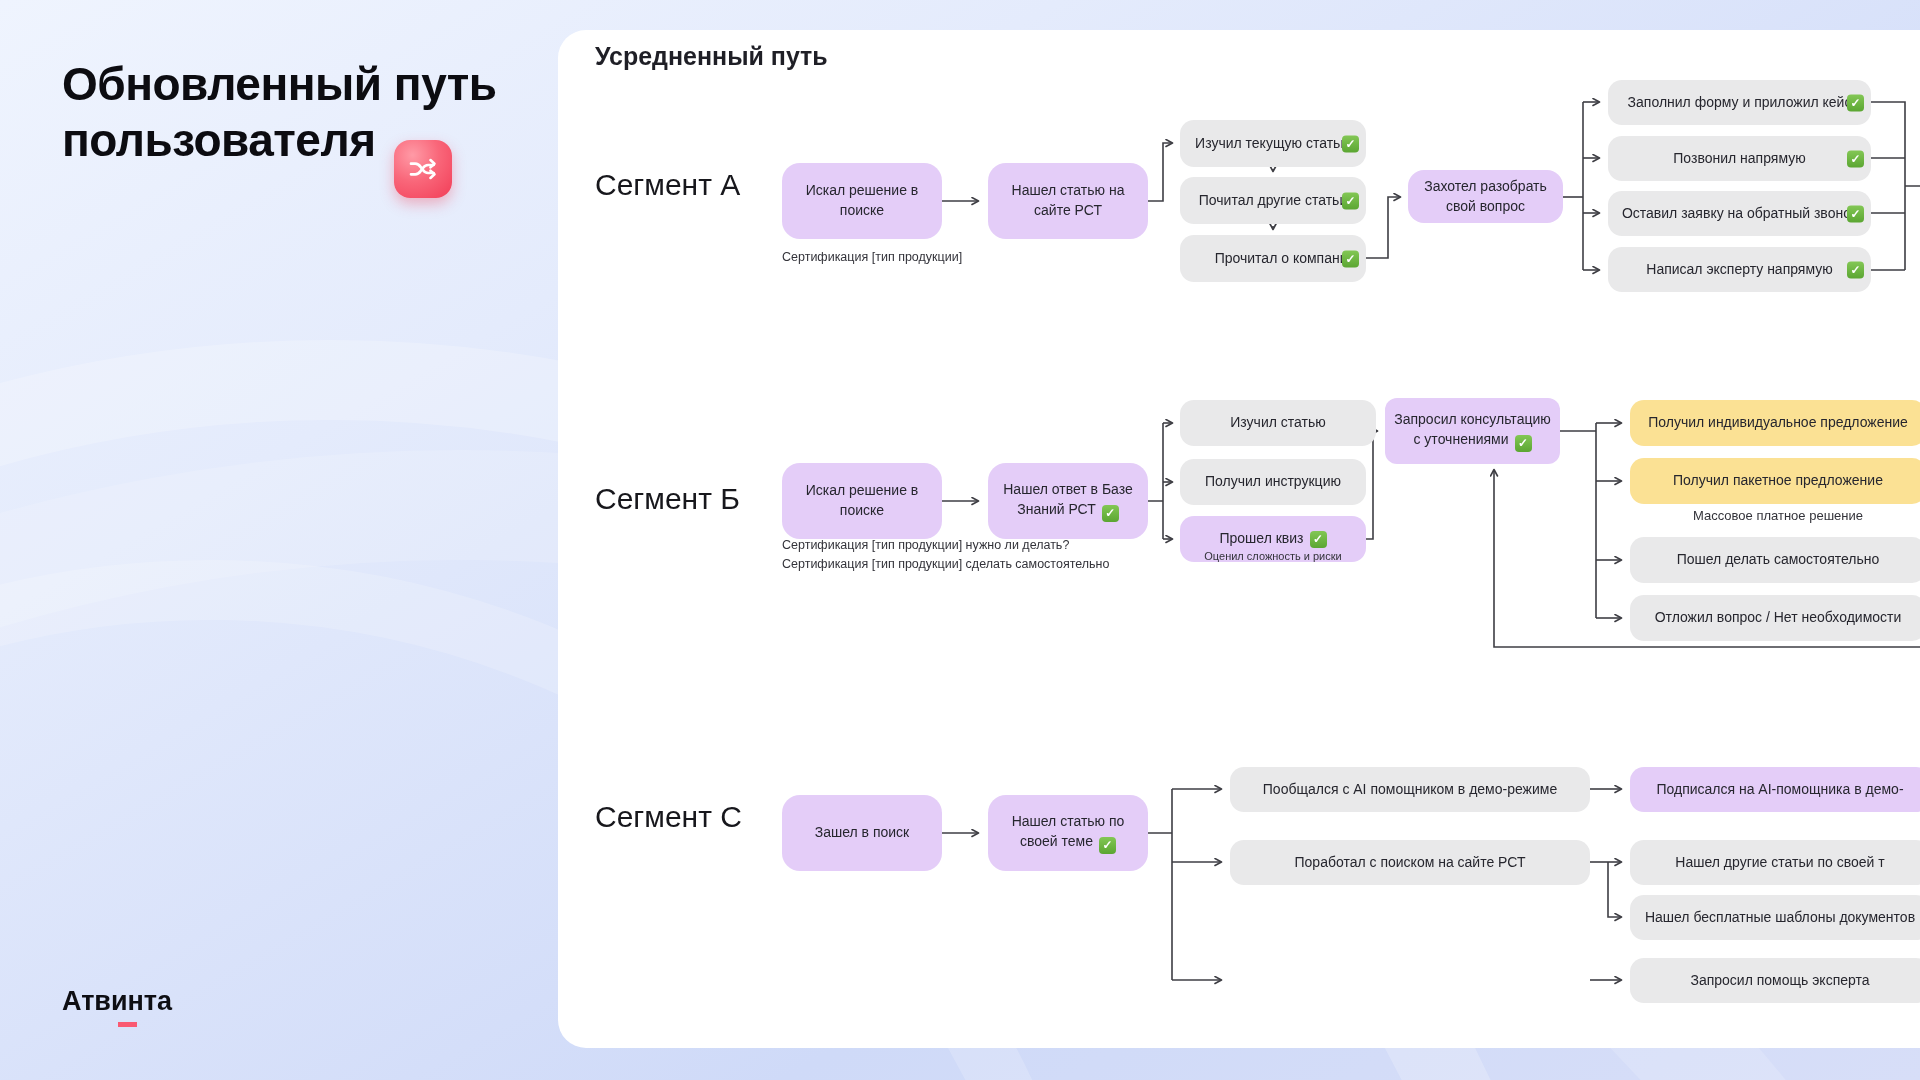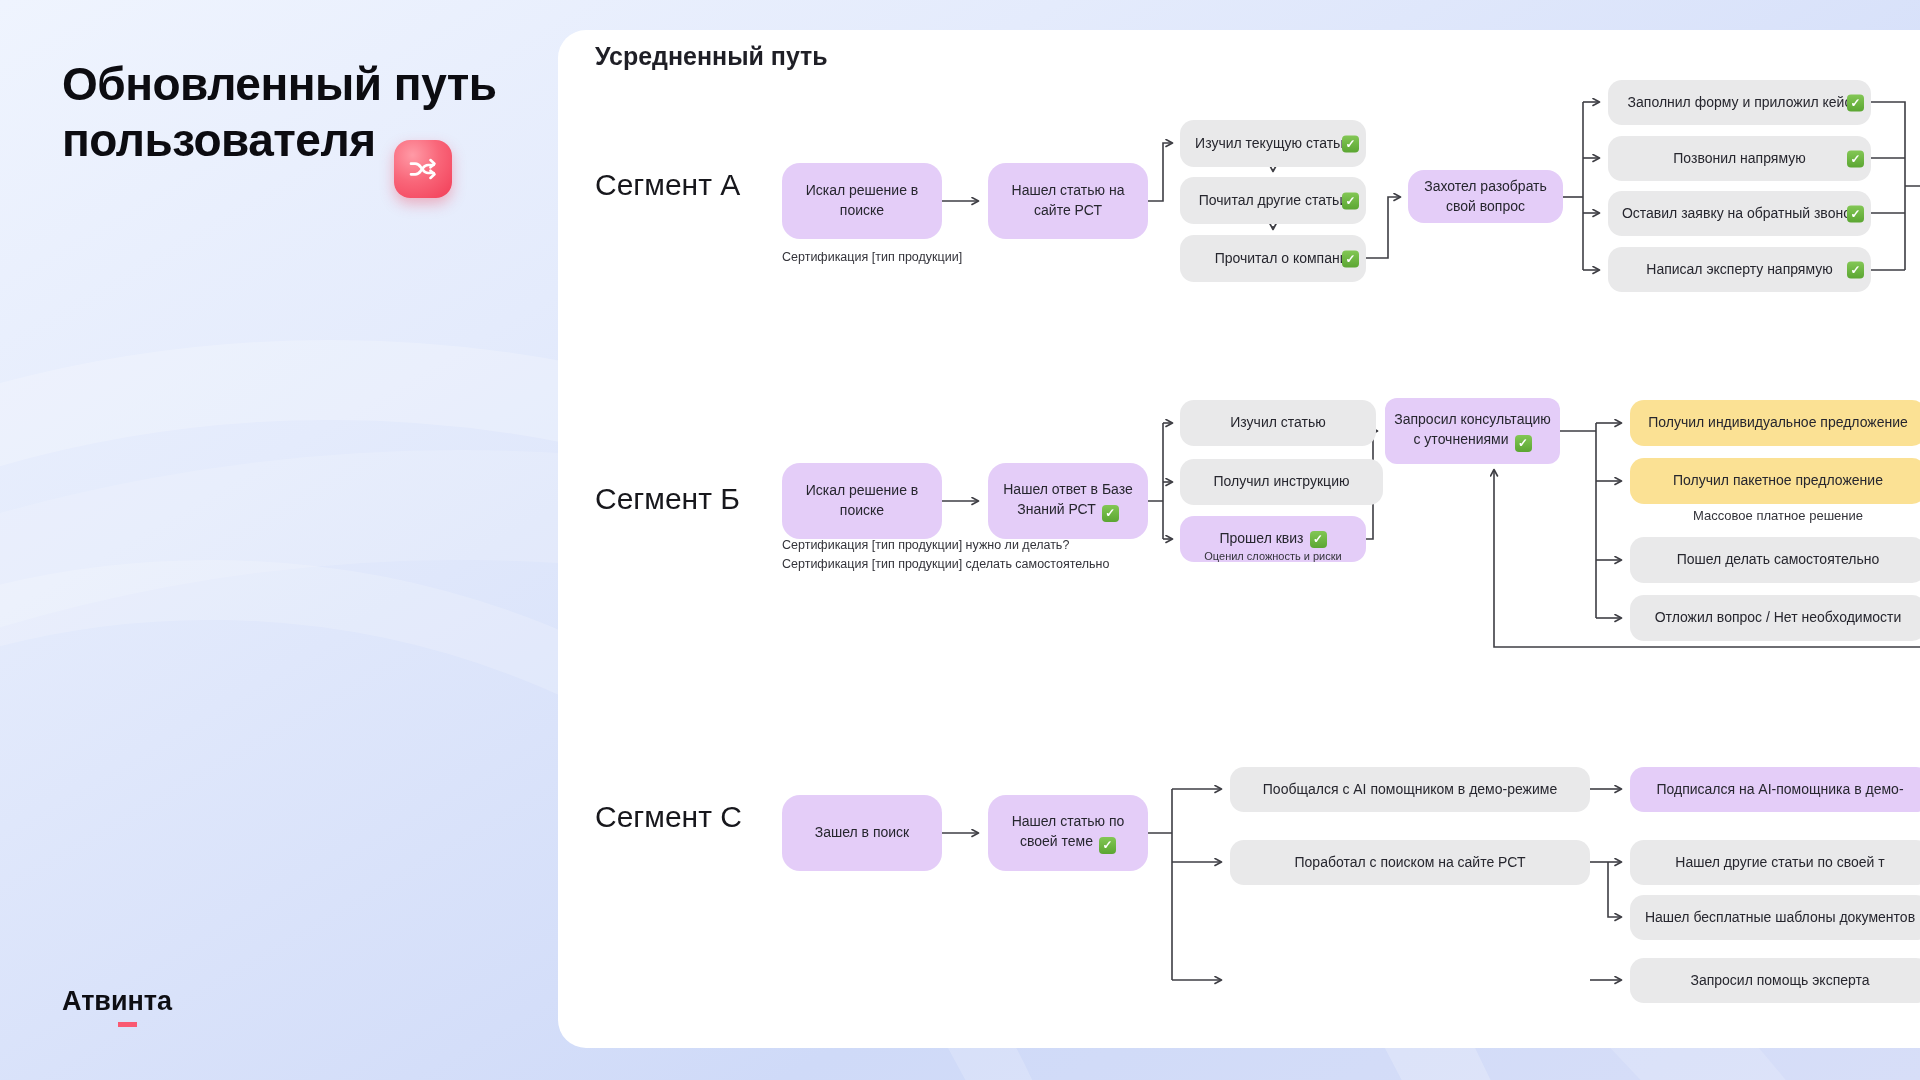--- a/index.html
+++ b/index.html
@@ -159,21 +159,21 @@
     <span>Искал решение в поиске</span>
     </div>
   <div class="caption" style="left:782px;top:538px;">Сертификация [тип продукции] нужно ли делать?</div>
   <div class="caption" style="left:782px;top:557px;">Сертификация [тип продукции] сделать самостоятельно</div>
   <div class="node purple r16" style="left:988px;top:463px;width:160px;height:76px;">
     <span><span>Нашел ответ в Базе Знаний РСТ</span><span class="check">✓</span></span>
     </div>
   <div class="node gray nowrap" style="left:1180px;top:400px;width:196px;height:46px;">
     <span>Изучил статью</span>
     </div>
-  <div class="node gray nowrap" style="left:1180px;top:459px;width:203px;height:46px;">
+  <div class="node gray nowrap" style="left:1180px;top:459px;width:186px;height:46px;">
     <span>Получил инструкцию</span>
     </div>
   <div class="node purple nowrap" style="left:1180px;top:516px;width:186px;height:46px;">
     <span>Прошел квиз</span>
     <span class="check">✓</span>
     </div>
   <div class="caption small center" style="left:1180px;top:550px;width:186px;">Оценил сложность и риски</div>
   <div class="node purple" style="left:1385px;top:398px;width:175px;height:66px;border-radius:12px;padding:4px 6px;">
     <span><span>Запросил консультацию с уточнениями</span><span class="check">✓</span></span>
     </div>

